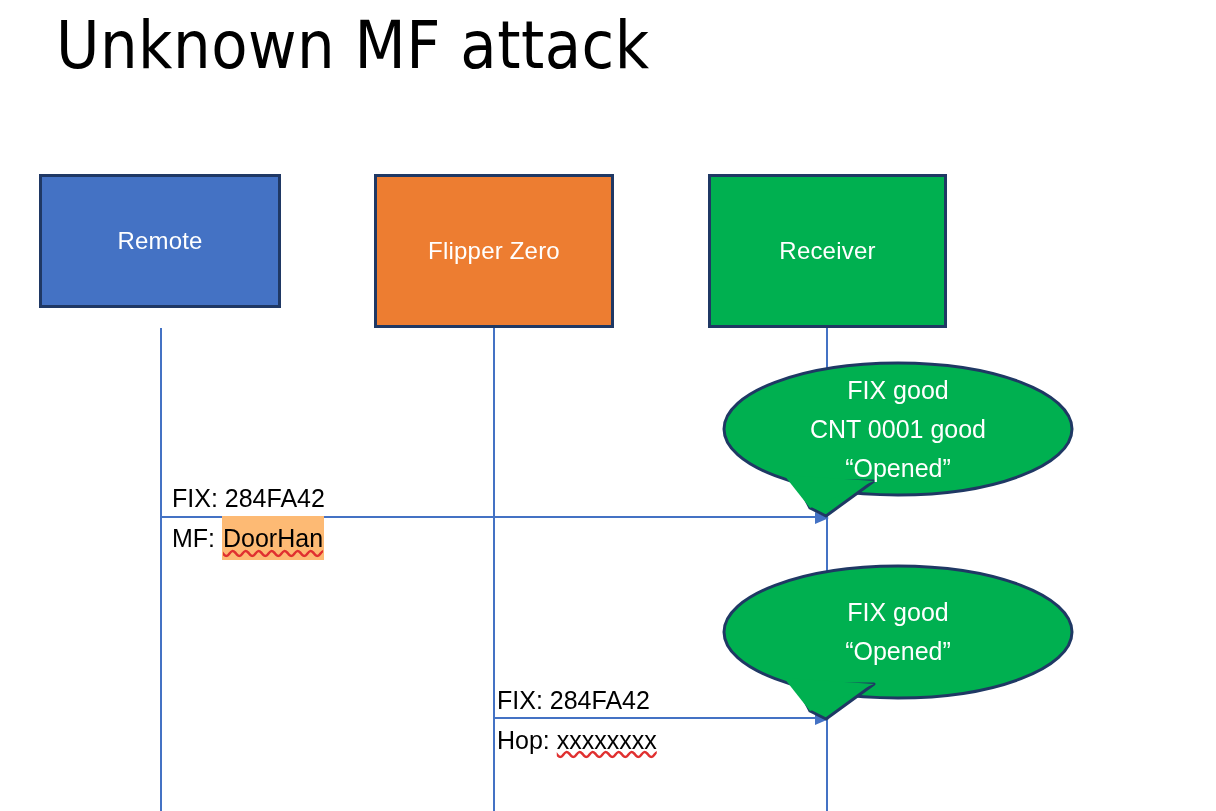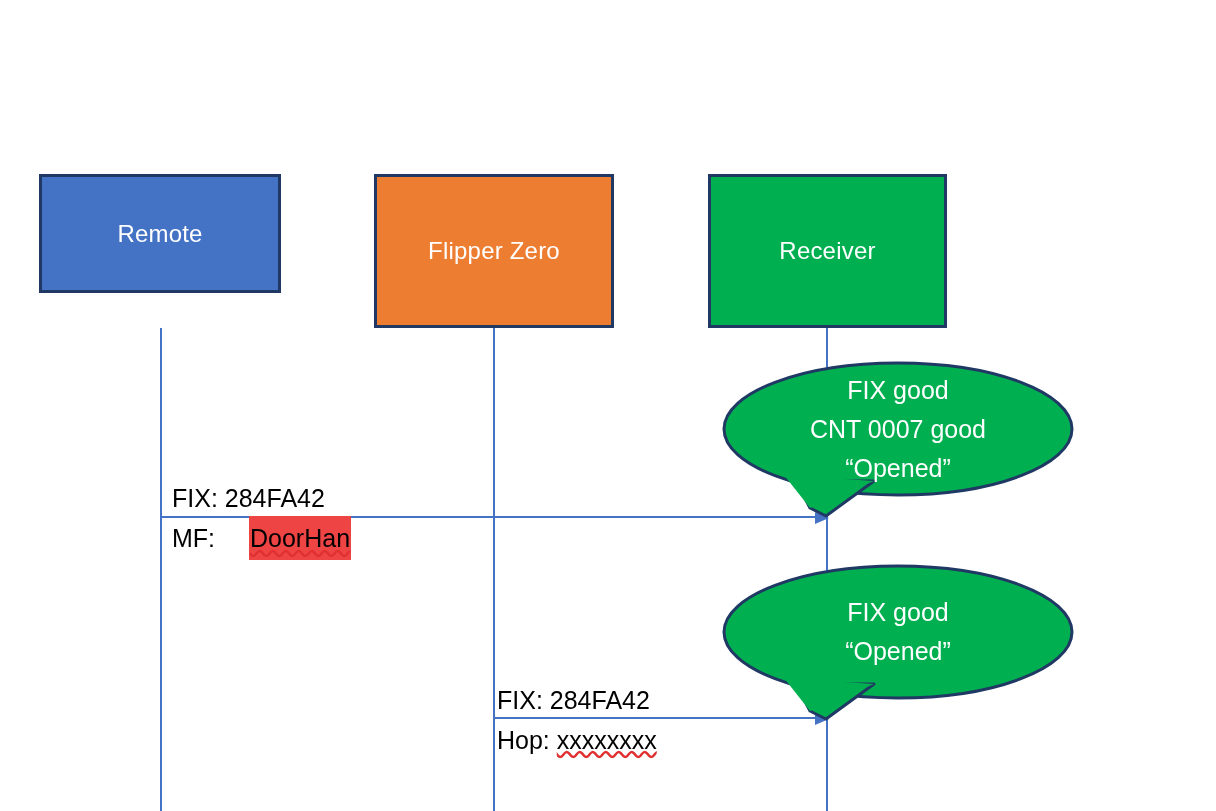--- a/index.html
+++ b/index.html
@@ -37,21 +37,21 @@
     box-sizing: border-box;
     border: 3px solid #1F3864;
     display: flex;
     align-items: center;
     justify-content: center;
     color: #ffffff;
     font-size: 24px;
     font-weight: 400;
     letter-spacing: 0.2px;
   }
-  #actor-remote   { left: 39px;  top: 174px; width: 242px; height: 119px; background: #4472C4; }
+  #actor-remote   { left: 39px;  top: 174px; width: 242px; height: 134px; background: #4472C4; }
   #actor-flipper  { left: 374px; top: 174px; width: 240px; height: 154px; background: #ED7D31; }
   #actor-receiver { left: 708px; top: 174px; width: 239px; height: 154px; background: #00B050; }
 
   
   .lifeline {
     position: absolute;
     width: 0;
     border-left: 2px solid #4472C4;
     top: 328px;
     bottom: 0;
@@ -85,23 +85,22 @@
     position: absolute;
     font-size: 25px;
     color: #000000;
     line-height: 40px;
     white-space: nowrap;
   }
   #msg1-label { left: 172px; top: 478px; }
   #msg2-label { left: 497px; top: 680px; }
 
   .hl {
-    background: #ef4444;
+    background: #fdba74;
     padding: 8px 1px;
-    margin-left: 27px;
   }
   .sp {
     text-decoration: underline wavy #E03030;
     text-decoration-skip-ink: none;
     text-underline-offset: 2px;
   }
   .sp-plain {
     text-decoration: underline wavy #E03030;
     text-decoration-skip-ink: none;
     text-underline-offset: 1px;
@@ -138,20 +137,21 @@
     text-align: left;
     pointer-events: none;
   }
   .bubble-text span { display: block; white-space: nowrap; }
 </style>
 </head>
 <body>
 
 <div id="slide">
 
+  <div id="slide-title">Unknown MF attack</div>
 
   <div class="actor-box" id="actor-remote">
     <span>Remote</span>
   </div>
   <div class="actor-box" id="actor-receiver">
     <span>Receiver</span>
   </div>
   <div class="actor-box" id="actor-flipper">
     <span>Flipper Zero</span>
   </div>
@@ -185,21 +185,21 @@
       <path d="M 174 0
                C 270 0 348 29.5 348 66
                C 348 102.5 270 132 174 132
                C 78 132 0 102.5 0 66
                C 0 29.5 78 0 174 0 Z" fill="#00B050" stroke="#1F3864" stroke-width="3"></path>
       <path d="M 72 118 L 86 145 L 102 153 L 150 118 Z" fill="#00B050" stroke="#1F3864" stroke-width="3" stroke-linejoin="round"></path>
       <path d="M 60 112 L 150 118 L 86 145 Z" fill="#00B050" stroke="none"></path>
     </svg>
     <div class="bubble-text">
       <span>FIX good</span>
-      <span>CNT 0007 good</span>
+      <span>CNT 0001 good</span>
       <span>“Opened”</span>
     </div>
   </div>
 
   <div class="bubble" id="bubble-2">
     <svg width="348" height="160" viewBox="0 0 348 160">
       <path d="M 174 0
                C 270 0 348 29.5 348 66
                C 348 102.5 270 132 174 132
                C 78 132 0 102.5 0 66

